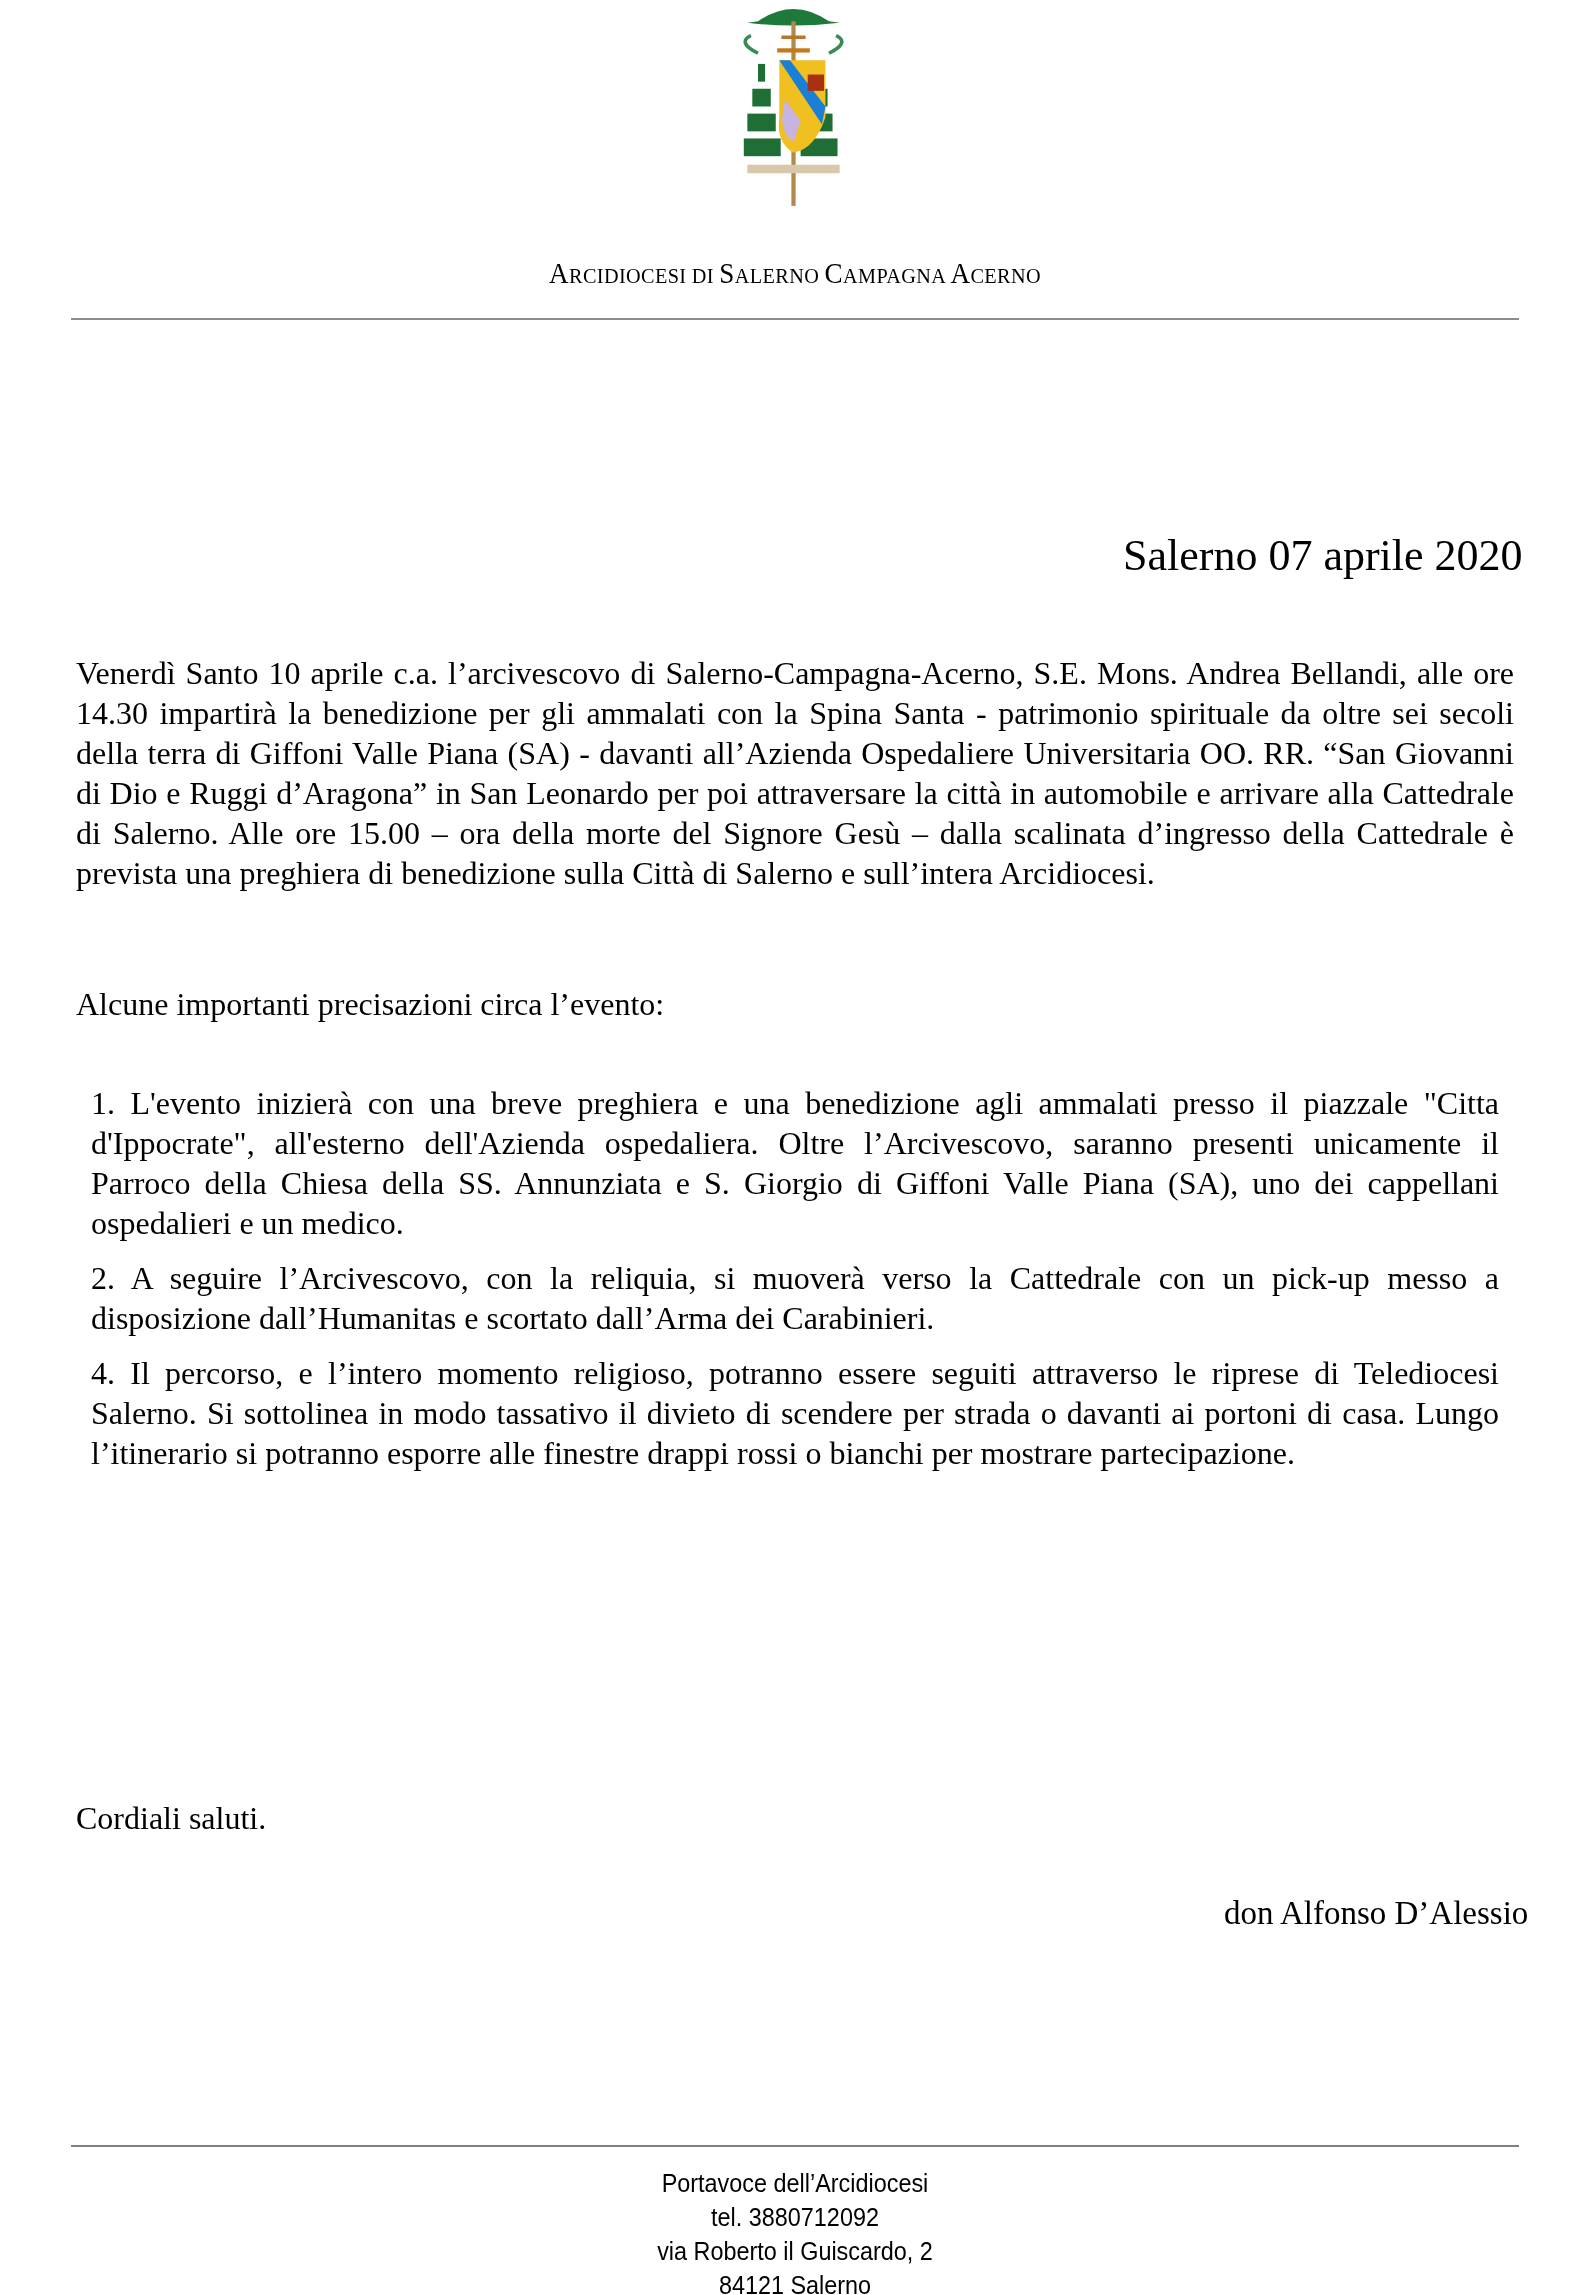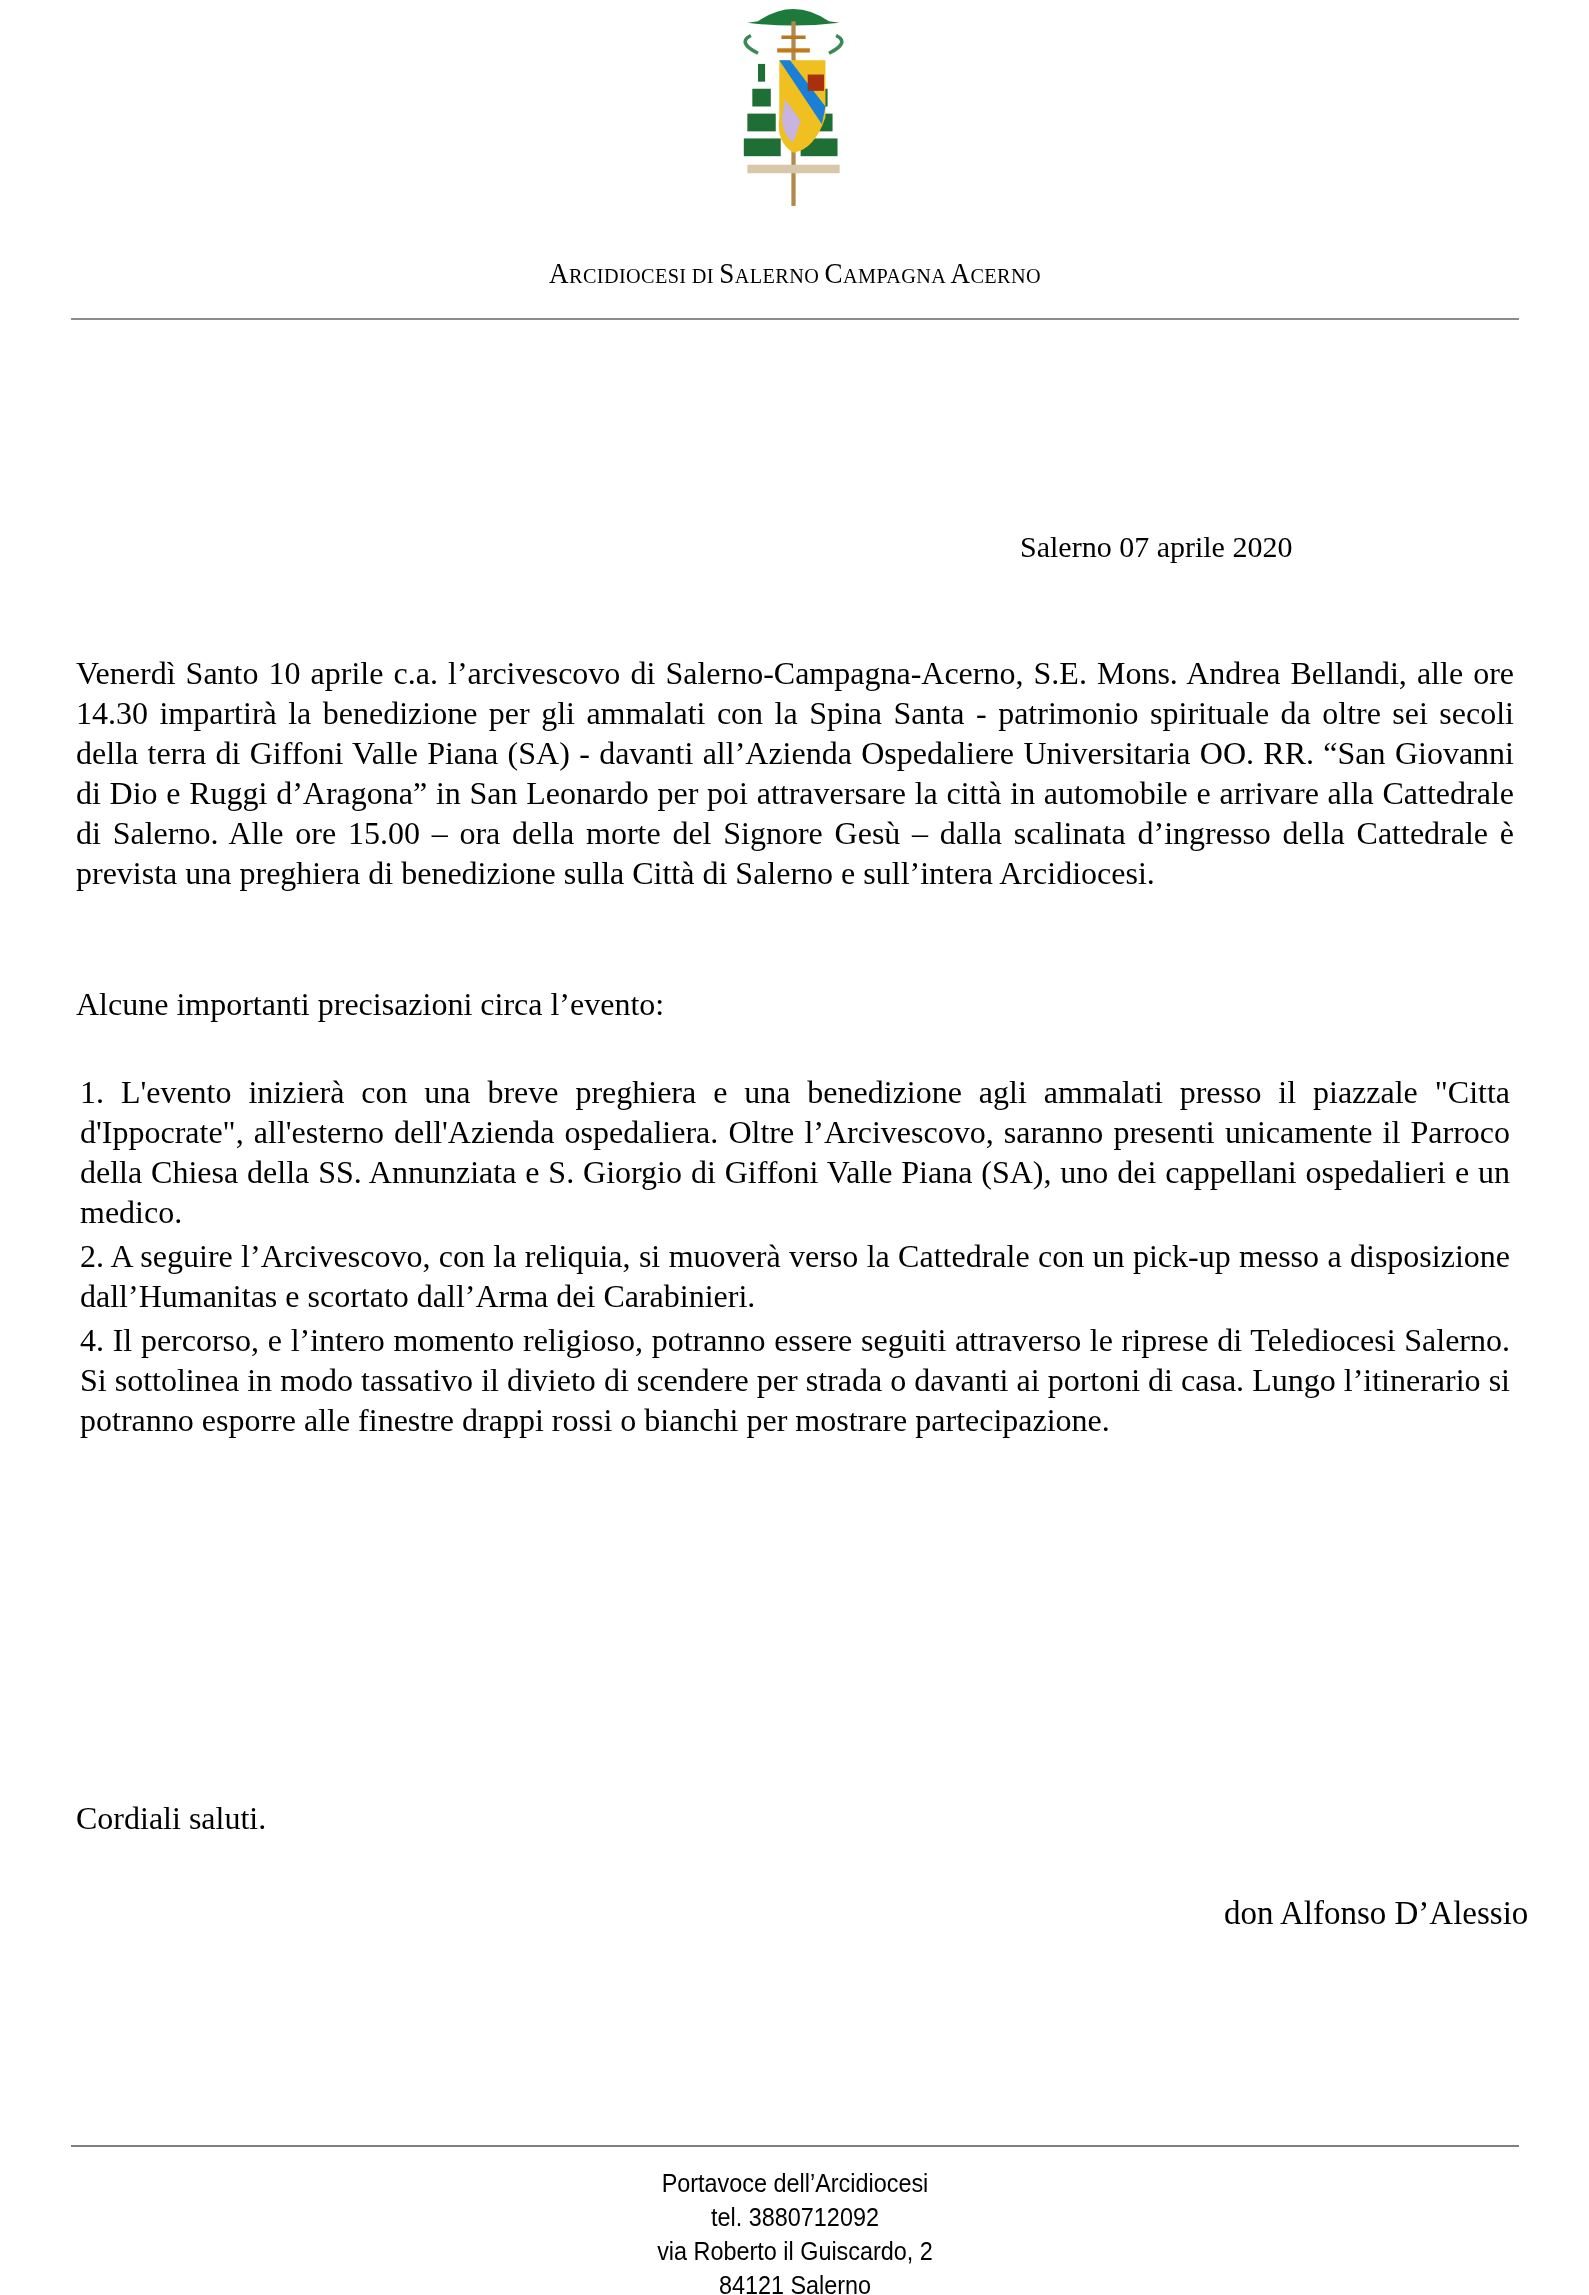--- a/index.html
+++ b/index.html
@@ -9,31 +9,31 @@
 
     #crest { position: absolute; left: 708px; top: 0; width: 171px; height: 213px; }
 
     #letterhead {
       position: absolute; top: 258px; left: 0; width: 1590px; text-align: center;
       font-size: 28.5px; letter-spacing: 0.4px; transform: scaleX(0.95);
     }
     #letterhead .sc { font-size: 21.3px; }
     #header-rule { position: absolute; left: 71px; top: 318px; width: 1448px; height: 2.1px; background: #8c8c8c; }
 
-    #date-line { position: absolute; top: 530px; left: 1020px; font-size: 30px; }
+    #date-line { position: absolute; top: 530px; left: 1123px; font-size: 44px; }
 
     .para {
       position: absolute; left: 76px; width: 1438px; font-size: 32px; line-height: 40px;
       text-align: justify; transform-origin: left top;
     }
     .para b { font-weight: normal; }
     #intro { top: 653px; }
     #lead { top: 984px; }
     #points { top: 1068px; }
-    #points .item { margin: 4px; }
+    #points .item { margin: 15px; }
     #closing { top: 1798px; }
 
     #signature { position: absolute; top: 1895px; left: 1224px; font-size: 33px; }
 
     #footer-rule { position: absolute; left: 71px; top: 2145px; width: 1448px; height: 2.1px; background: #808080; }
     #footer {
       position: absolute; top: 2166px; left: 0; width: 1590px; text-align: center;
       font-size: 26px; line-height: 34px;
     }
     #footer div { transform: scaleX(0.9); }

